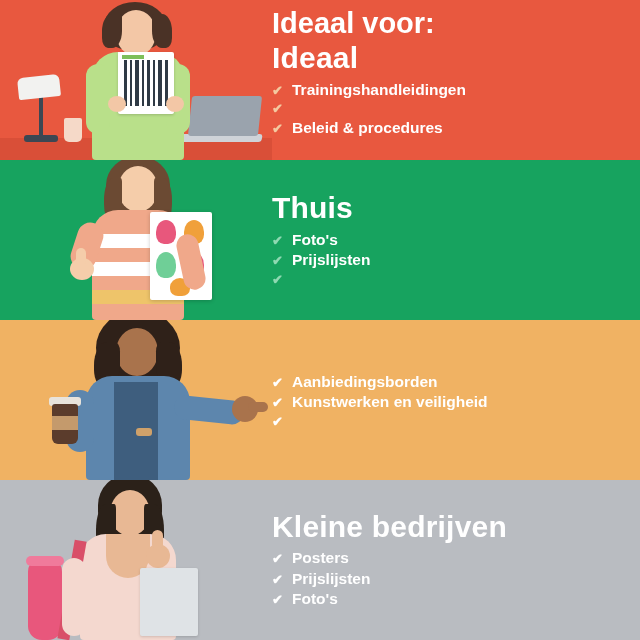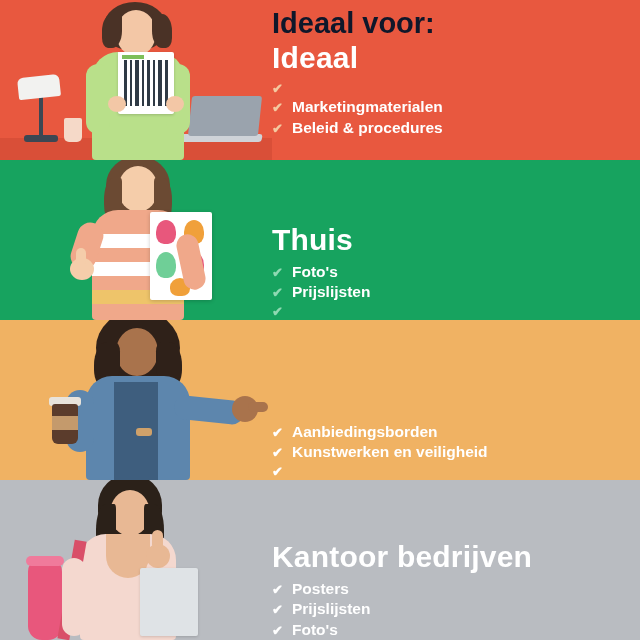--- a/index.html
+++ b/index.html
@@ -26,36 +26,36 @@
     box-sizing: border-box;
   }
   .band-content {
     position: absolute;
     left: 272px;
     top: 0;
     right: 8px;
     height: 100%;
     display: flex;
     flex-direction: column;
-    justify-content: flex-end;
+    justify-content: center;
   }
   .band-1 .band-content { justify-content: flex-start; padding-top: 2px; }
   .headline {
     font-size: 30px;
     font-weight: bold;
     color: #ffffff;
     letter-spacing: 0.2px;
     line-height: 1.05;
     margin: 0 0 4px 0;
     white-space: nowrap;
   }
   .top-title {
     font-size: 29px;
     font-weight: bold;
-    color: #0f172a;
+    color: #ffffff;
     margin: 6px 0 4px 0;
     line-height: 1.05;
   }
   ul.bullets {
     list-style: none;
     margin: 2px 0 0 0;
     padding: 0;
   }
   ul.bullets li {
     display: flex;
@@ -186,24 +186,24 @@
       <div class="p-hand" style="left:108px; top:96px; width:18px; height:16px; background:#f3c7a6;"></div>
       <div class="p-hand" style="left:166px; top:96px; width:18px; height:16px; background:#f3c7a6;"></div>
     </div>
 
     <div class="band-content">
       <h1 class="top-title">Ideaal voor:</h1>
       <h2 class="headline">Ideaal</h2>
       <ul class="bullets">
         <li>
           <span class="check">✔</span>
-        </li>
-        <li>
-          <span class="check">✔</span>
-          <span>Marketingmaterialen</span>
+          <span>Trainingshandleidingen</span>
+        </li>
+        <li>
+          <span class="check">✔</span>
         </li>
         <li>
           <span class="check">✔</span>
           <span>Beleid &amp; procedures</span>
         </li>
       </ul>
     </div>
   </section>
 
   <section class="band band-2">
@@ -302,21 +302,21 @@
       <div class="p-arm" style="left:62px; top:78px; width:24px; height:78px; background:#f4d8cf;"></div>
       <div class="p-arm" style="left:150px; top:76px; width:26px; height:52px; background:#f4d8cf; transform:rotate(-16deg);"></div>
       <div class="p-hand" style="left:146px; top:64px; width:24px; height:24px; background:#e8b894;"></div>
       <div class="p-obj" style="left:152px; top:50px; width:11px; height:20px; background:#e8b894; border-radius:6px;"></div>
       <div class="b4-bag">
         
       </div>
     </div>
 
     <div class="band-content">
-      <h2 class="headline">Kantoor bedrijven</h2>
+      <h2 class="headline">Kleine bedrijven</h2>
       <ul class="bullets">
         <li>
           <span class="check">✔</span>
           <span>Posters</span>
         </li>
         <li>
           <span class="check">✔</span>
           <span>Prijslijsten</span>
         </li>
         <li>

